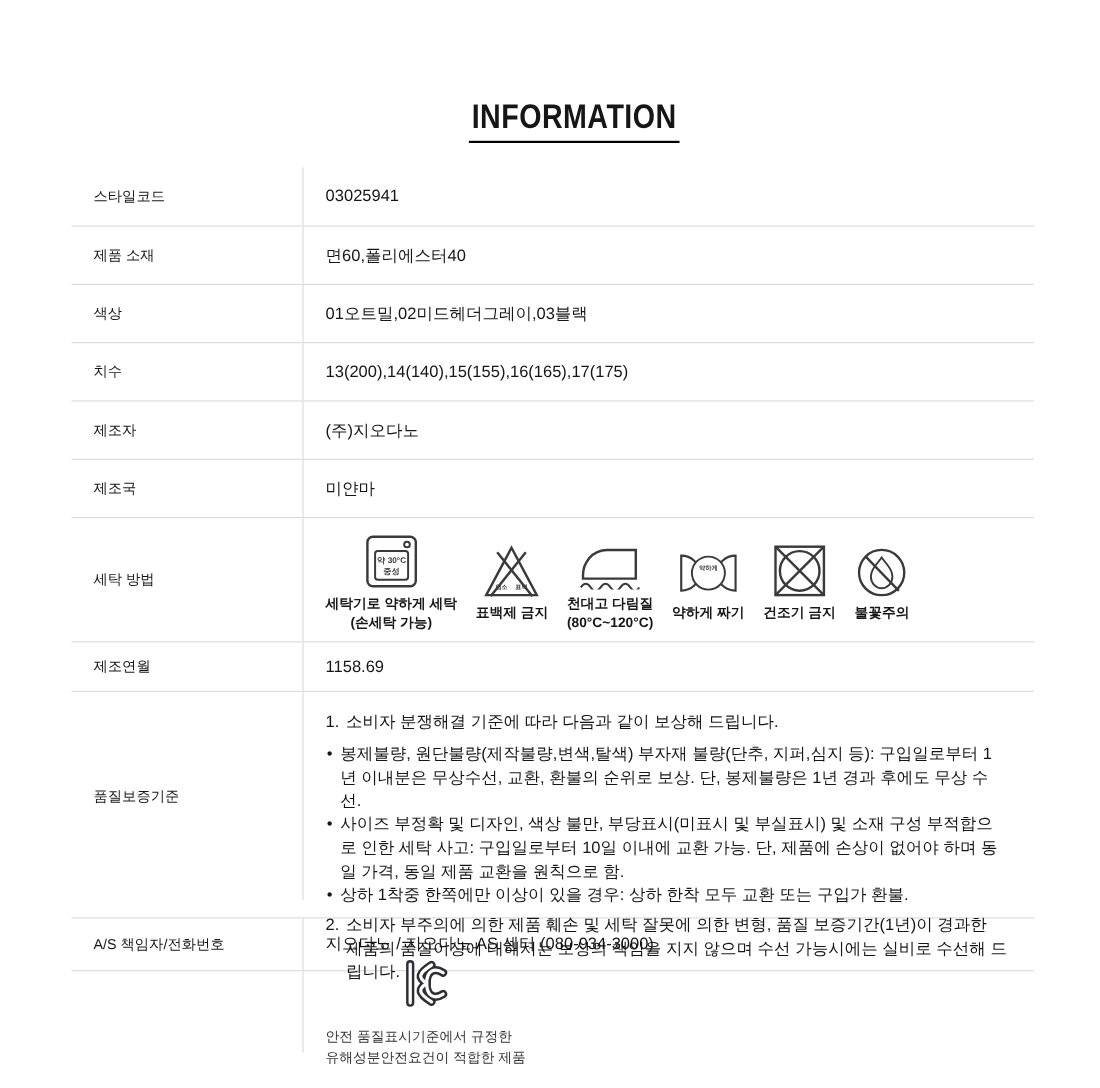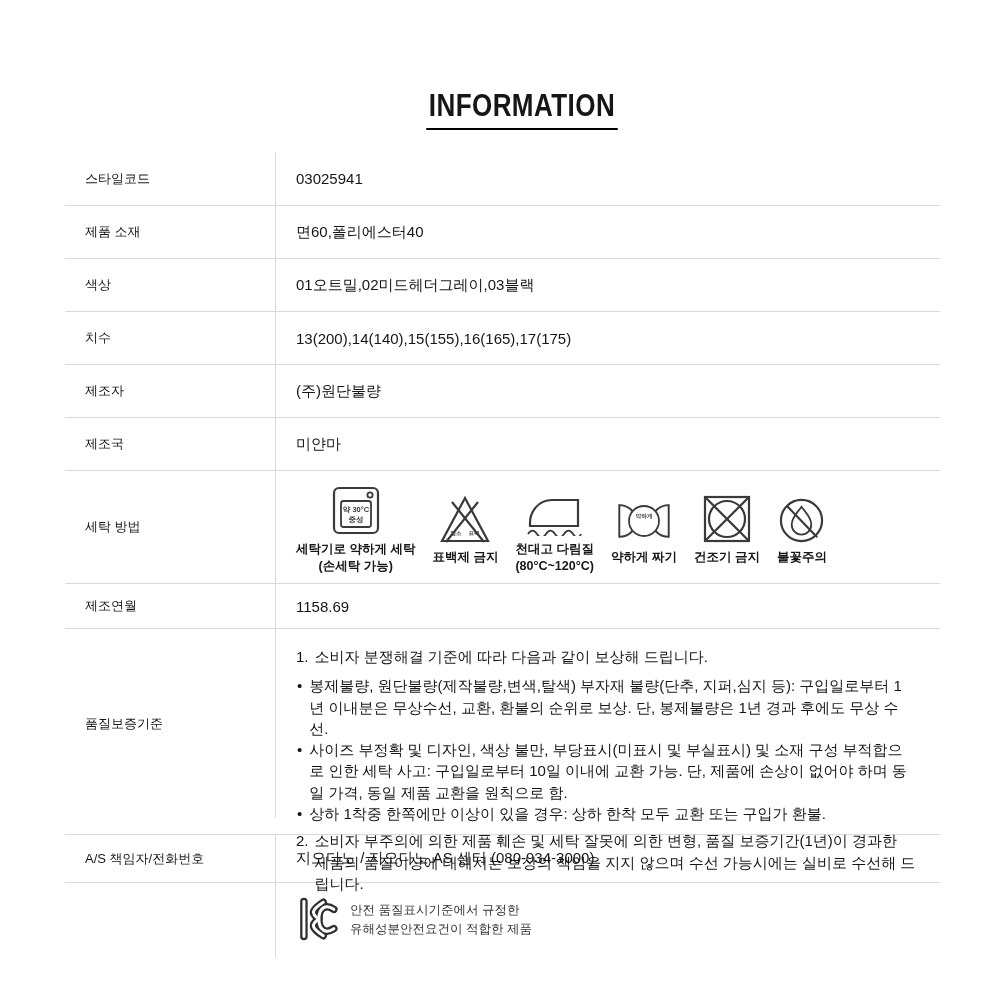--- a/index.html
+++ b/index.html
@@ -44,21 +44,21 @@
 
   
   .warranty-cell { display: block; padding: 17px 24px 0 20px; font-size: 13px; line-height: 1.42; }
   .w-item { display: flex; gap: 6px; }
   .w-bullets { margin: 8px 0 6px; }
   .w-bullet { display: flex; gap: 7px; }
   .w-num { flex: 0 0 auto; }
   .w-dot { flex: 0 0 auto; padding-left: 1px; }
 
   
-  .kc-box { display: flex; align-items: center; gap: 10px; }
+  .kc-box { display: flex; align-items: center; gap: 10px; flex-direction: column; }
   .kc-text { font-size: 12.5px; font-weight: 500; color: #333; line-height: 1.55; }
 </style>
 </head>
 <body>
 
 <div>
 
   <div class="title-wrap">
     <span class="title-text">INFORMATION</span>
   </div>
@@ -80,21 +80,21 @@
       <div class="cell value">01오트밀,02미드헤더그레이,03블랙</div>
     </div>
 
     <div class="row">
       <div class="cell label">치수</div>
       <div class="cell value">13(200),14(140),15(155),16(165),17(175)</div>
     </div>
 
     <div class="row">
       <div class="cell label">제조자</div>
-      <div class="cell value">(주)원단불량</div>
+      <div class="cell value">(주)지오다노</div>
     </div>
 
     <div class="row">
       <div class="cell label">제조국</div>
       <div class="cell value">미얀마</div>
     </div>
 
     <div class="row row-care">
       <div class="cell label">세탁 방법</div>
       <div class="cell value care-icons">

